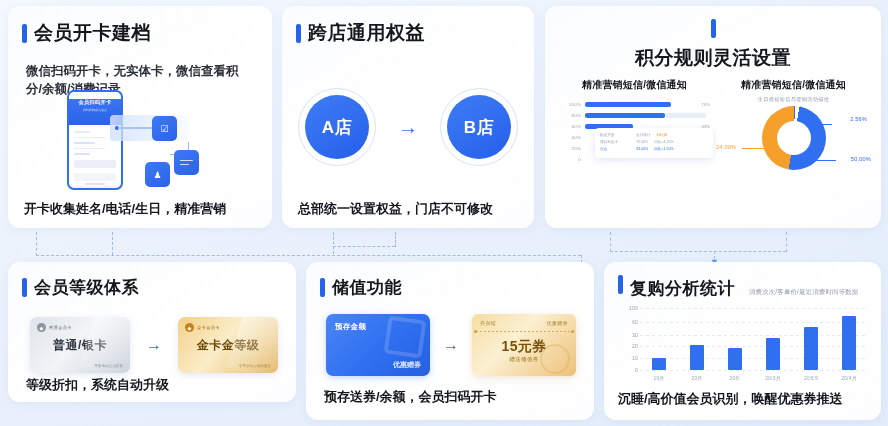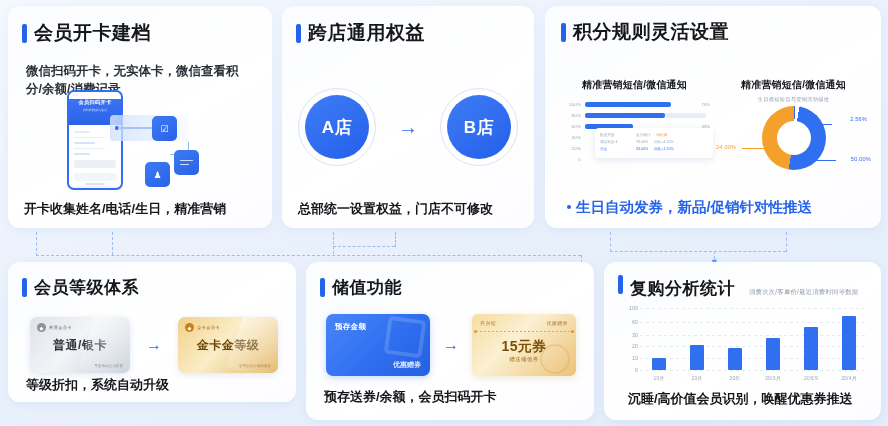--- a/index.html
+++ b/index.html
@@ -73,21 +73,21 @@
         display:flex;align-items:center;justify-content:center;box-sizing:border-box;}
   .circ{width:64px;height:64px;border-radius:50%;
         background:linear-gradient(145deg,#3f7cf5,#2460ea);
         display:flex;align-items:center;justify-content:center;
         color:#fff;font-size:17px;font-weight:bold;letter-spacing:.5px;}
   .arrowC{color:#2f6ff0;font-size:20px;line-height:1;}
   #card2 .foot{position:absolute;left:16px;top:194px;}
 
   
   #card3{left:545px;top:6px;width:336px;height:222px;}
-  #card3 .hd{margin:13px 16px 0 16px;}
+  #card3 .hd{margin:13px 16px 0 16px;flex-direction:column;}
   #card3 .sub{margin:8px 0 0 18px;font-size:13px;}
   .charts{position:absolute;left:10px;top:72px;width:318px;height:108px;display:flex;}
   .chart{flex:1;position:relative;}
   .c-title{font-size:10px;font-weight:bold;color:#14171c;text-align:center;letter-spacing:.2px;}
   .c-sub{font-size:5.2px;color:#8e99ab;text-align:center;margin-top:4px;letter-spacing:.3px;}
   
   .hb{margin-top:7px;position:absolute;left:4px;top:14px;right:4px;bottom:2px;}
   .hb-row{display:flex;align-items:center;height:11px;}
   .hb-lab{width:22px;font-size:4.4px;color:#9aa5b5;text-align:right;padding-right:4px;letter-spacing:.2px;}
   .hb-track{flex:1;height:4.6px;border-radius:2px;position:relative;background:transparent;}
@@ -181,21 +181,21 @@
   .gl{position:absolute;left:0;right:0;height:1px;
       background:repeating-linear-gradient(90deg,#e5ebf4 0 3px,transparent 3px 6px);}
   .yl{position:absolute;left:0;width:22px;text-align:right;font-size:5.4px;color:#9aa5b5;
       transform:translateY(-50%);}
   .bars{position:absolute;left:0;right:0;bottom:0;top:0;display:flex;
         align-items:flex-end;justify-content:space-around;}
   .bcol{width:14px;background:#2f6ff0;border-radius:1px;}
   .xlabs{position:absolute;left:24px;right:2px;bottom:0;height:12px;display:flex;
          justify-content:space-around;align-items:center;}
   .xl{font-size:5px;color:#9aa5b5;width:26px;text-align:center;letter-spacing:.2px;}
-  #card6 .foot{position:absolute;left:24px;top:128px;}
+  #card6 .foot{position:absolute;left:14px;top:128px;}
 
   
   .dsh{position:absolute;border-color:#9dbcf0;}
   .vln{border-left:1px dashed #9dbcf0;}
   .hln{border-top:1px dashed #9dbcf0;}
   .arrowDown{position:absolute;color:#5f93ef;font-size:9px;line-height:1;}
 </style>
 </head>
 <body>
 
@@ -349,23 +349,20 @@
           <div class="lead" style="left:96px;top:20px;width:22px;"></div>
           <div class="dl a">2.56%</div>
           <div class="lead" style="left:96px;top:56px;width:26px;"></div>
           <div class="dl b">50.00%</div>
           <div class="lead o" style="left:28px;top:44px;width:22px;"></div>
           <div class="dl c">24.00%</div>
         </div>
       </div>
     </div>
 
-    <div class="foot blue">
-      <span class="dot"></span><span>生日自动发券，新品/促销针对性推送</span>
-    </div>
   </div>
 
   <div class="card" id="card4">
     <div class="hd">
       <span class="bar"></span>
       <span class="h-title sm">会员等级体系</span>
     </div>
 
     <div class="tierwrap">
       <div class="tcard silver">

